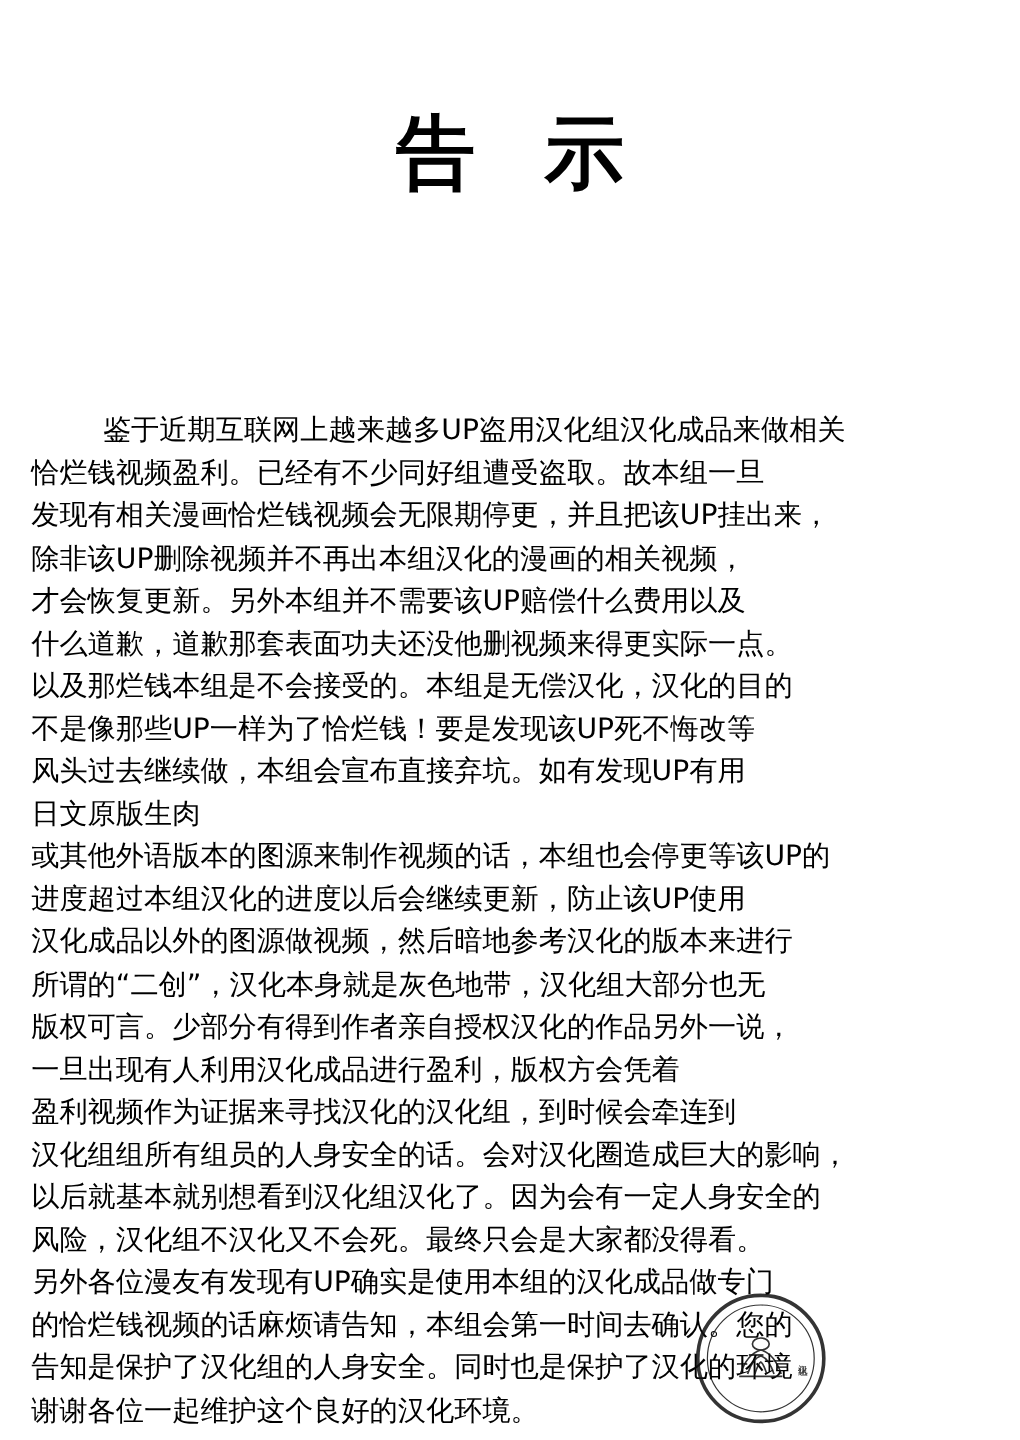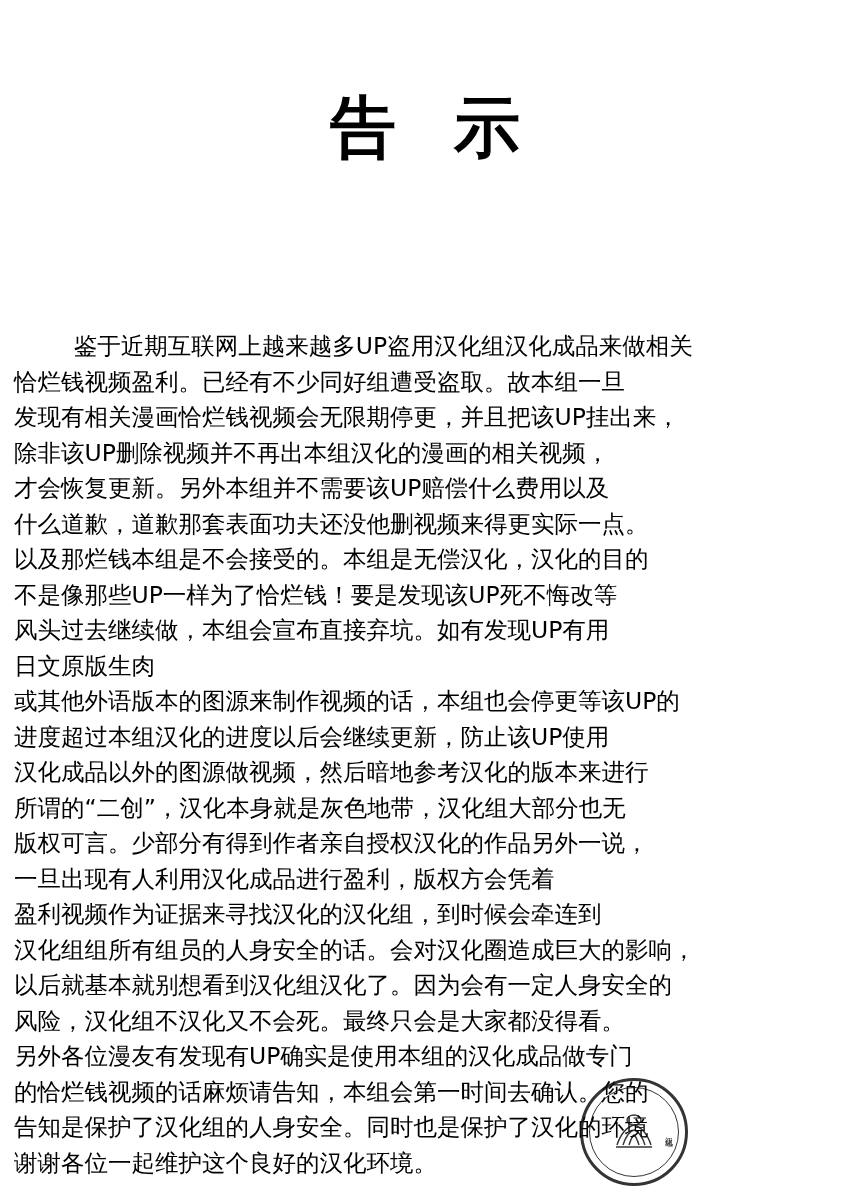--- a/index.html
+++ b/index.html
@@ -40,21 +40,21 @@
     left: 14px;
     width: 824px;
     font-size: 23.5px;
     line-height: 35.5px;
     font-family: "DejaVu Sans", "Liberation Sans", sans-serif;
     white-space: pre-wrap;
     word-break: break-all;
     letter-spacing: 0px;
   }
   .notice-body p {
-    margin: 0;
+    margin: 12px;
     padding: 0;
     white-space: pre-wrap;
   }
   .stamp {
     position: absolute;
     right: 18px;
     bottom: 14px;
     width: 108px;
     height: 108px;
     border-radius: 50%;

